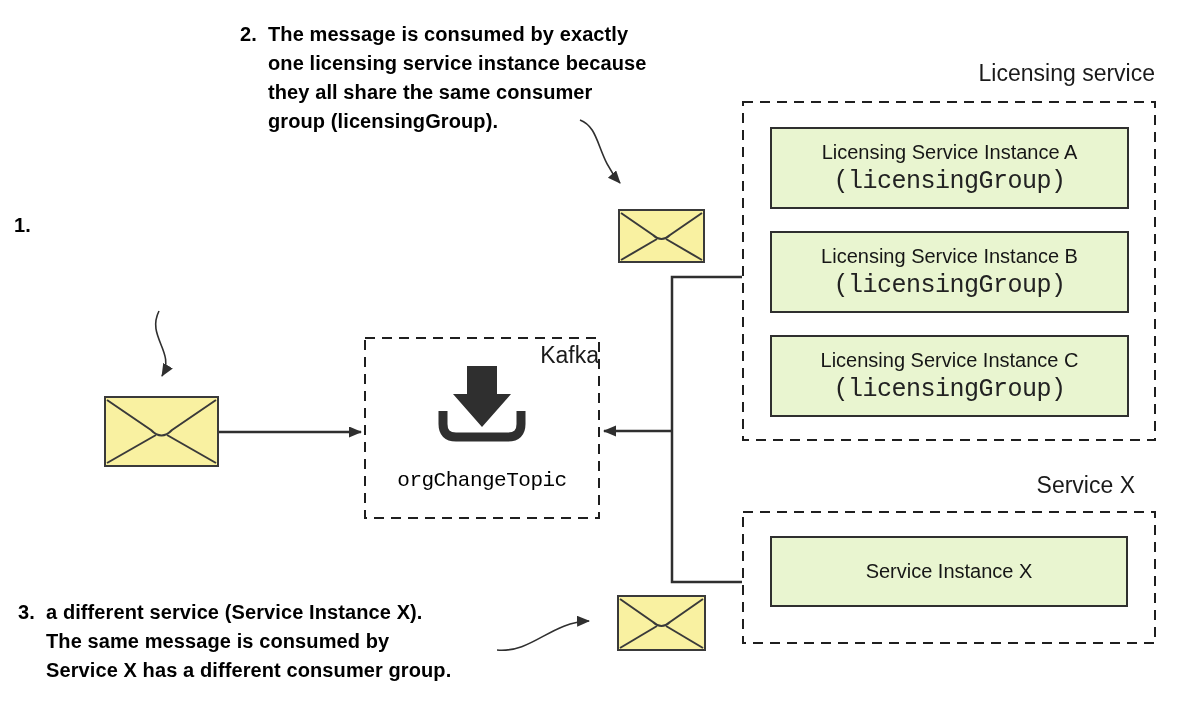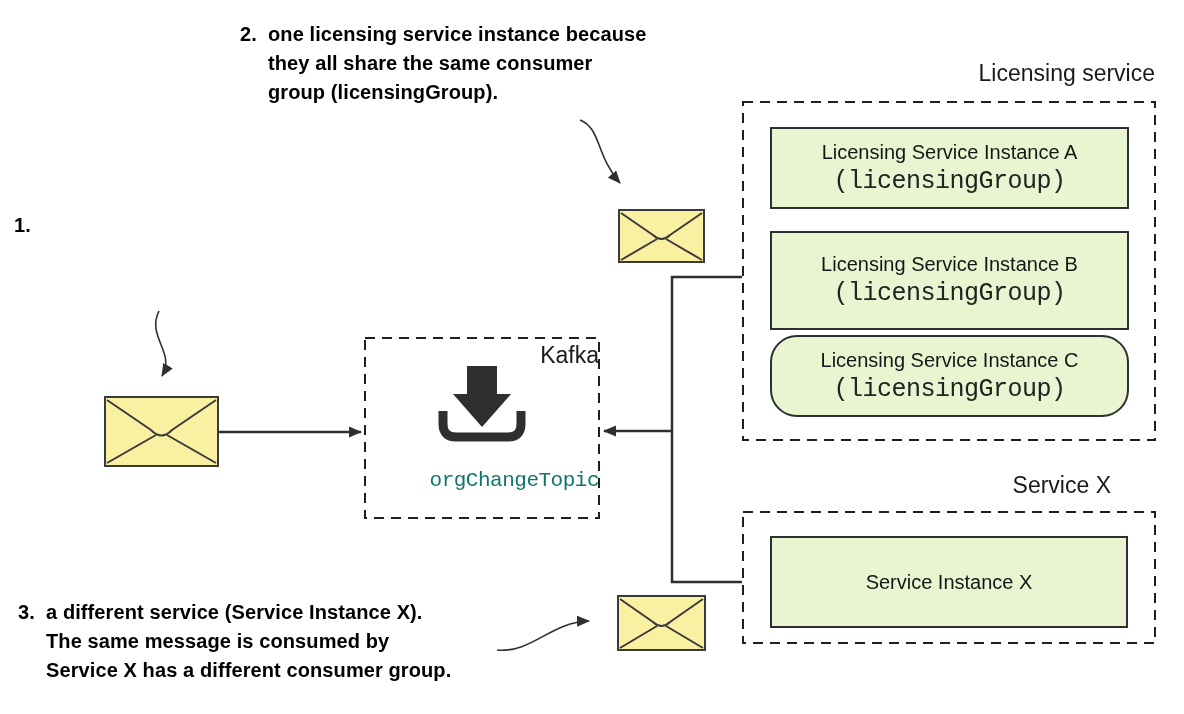--- a/index.html
+++ b/index.html
@@ -28,23 +28,23 @@
     display:flex; flex-direction:column; align-items:center; justify-content:center;
     gap:3px;
   }
   .instance-name { font-size:20px; color:#161616; }
   .instance-group {
     font-family:"Liberation Mono", monospace;
     font-size:25px; color:#222; letter-spacing:-0.5px;
   }
   
   .topic-label {
-    position:absolute; text-align:right;
+    position:absolute; text-align:center;
     font-family:"Liberation Mono", monospace;
-    font-size:21px; color:#0f766e; letter-spacing:-0.5px;
+    font-size:21px; color:#000000; letter-spacing:-0.5px;
   }
   
   #overlay { position:absolute; left:0; top:0; pointer-events:none; }
   .dashed-rect { fill:none; stroke:#1f1f1f; stroke-width:2; stroke-dasharray:10 7; }
   .env-body { fill:var(--envelope-fill,#f9f1a1); stroke:#3a3a3a; stroke-width:2; }
   .env-line { fill:none; stroke:#3a3a3a; stroke-width:2; stroke-linejoin:round; }
   .conn { fill:none; stroke:var(--line,#2f2f2f); stroke-width:2.5; }
   .curve { fill:none; stroke:var(--line,#2f2f2f); stroke-width:1.6; }
   .icon-fill { fill:var(--line,#2f2f2f); }
   .icon-stroke { fill:none; stroke:var(--line,#2f2f2f); stroke-width:9; }
@@ -54,20 +54,21 @@
 
 <div id="stage">
 
   <div class="annotation" style="left:14px; top:211px;">
     <div class="num">1.</div>
   </div>
 
   <div class="annotation" style="left:240px; top:20px;">
     <div class="num">2.</div>
     <div>
+      <div>The message is consumed by exactly</div>
       <div>one licensing service instance because</div>
       <div>they all share the same consumer</div>
       <div>group (licensingGroup).</div>
     </div>
   </div>
 
   <div class="annotation" style="left:18px; top:598px;">
     <div class="num">3.</div>
     <div>
       <div>a different service (Service Instance X).</div>
@@ -78,31 +79,31 @@
 
   <div class="group-title" style="left:365px; top:302px; width:234px;margin-top:40px;">Kafka</div>
   <div class="topic-label" style="left:365px; top:469px; width:234px;">orgChangeTopic</div>
 
   <div class="group-title" style="left:743px; top:60px; width:412px;">Licensing service</div>
 
   <div class="instance-box" style="left:770px; top:127px; width:359px; height:82px;">
     <div class="instance-name">Licensing Service Instance A</div>
     <div class="instance-group">(licensingGroup)</div>
   </div>
-  <div class="instance-box" style="left:770px; top:231px; width:359px; height:99px;">
+  <div class="instance-box" style="left:770px; top:231px; width:359px; height:82px;">
     <div class="instance-name">Licensing Service Instance B</div>
     <div class="instance-group">(licensingGroup)</div>
   </div>
-  <div class="instance-box" style="left:770px; top:335px; width:359px; height:82px;border-radius:27px;">
+  <div class="instance-box" style="left:770px; top:335px; width:359px; height:82px;">
     <div class="instance-name">Licensing Service Instance C</div>
     <div class="instance-group">(licensingGroup)</div>
   </div>
 
-  <div class="group-title" style="left:699px; top:472px; width:412px;">Service X</div>
-  <div class="instance-box" style="left:770px; top:536px; width:358px; height:92px;">
+  <div class="group-title" style="left:723px; top:472px; width:412px;">Service X</div>
+  <div class="instance-box" style="left:770px; top:536px; width:358px; height:71px;">
     <div class="instance-name">Service Instance X</div>
   </div>
 
   <svg id="overlay" width="1184" height="714" viewBox="0 0 1184 714">
     <defs>
       <marker id="arrow" markerUnits="userSpaceOnUse" markerWidth="16" markerHeight="14" refX="12" refY="5.5" orient="auto">
         <path d="M0,0 L13,5.5 L0,11 Z" fill="var(--line,#2f2f2f)"></path>
       </marker>
     </defs>
 

